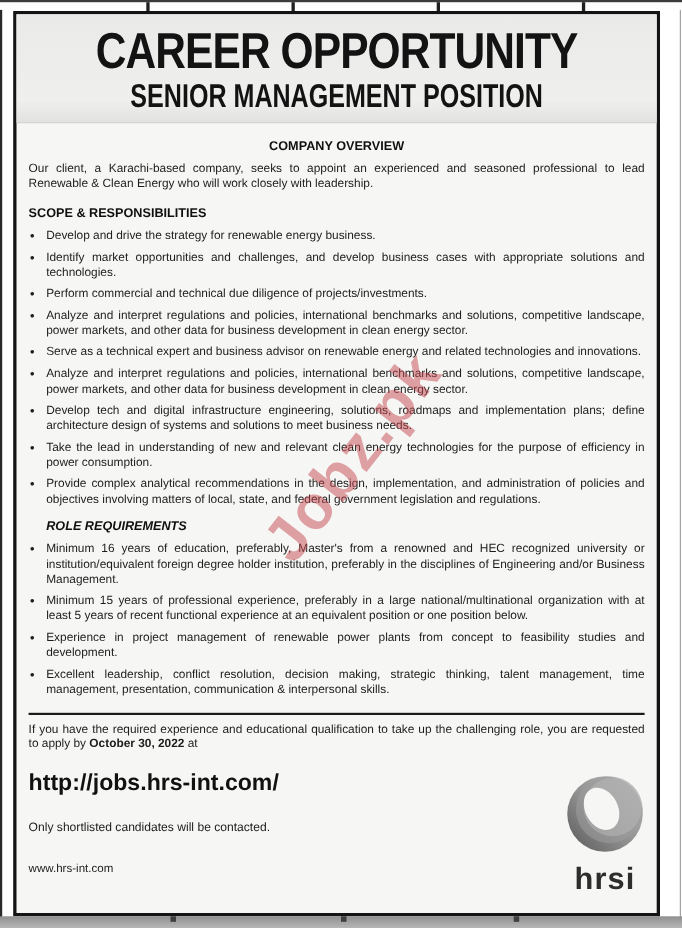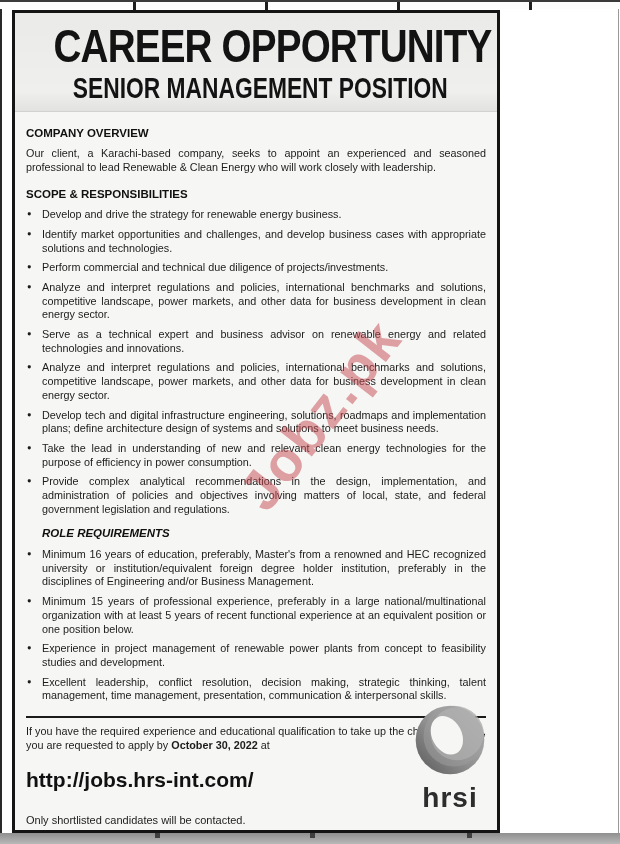--- a/index.html
+++ b/index.html
@@ -18,21 +18,21 @@
 
   .top-strip { position:absolute; top:0; left:0; width:100%; height:9px; background:#fdfdfd; border-top:2px solid #3a3a3a; box-sizing:border-box; }
   .top-strip .tick { position:absolute; top:0; width:3px; height:8px; background:#1f1f1f; }
 
   .bottom-strip { position:absolute; left:0; top:833px; width:100%; height:11px; background:linear-gradient(180deg,#8f8f8f,#b8b8b8); }
   .bottom-strip .tick { position:absolute; top:0; width:5px; height:5px; background:#3f3f3f; }
 
   
   .ad-box {
     position:absolute; left:12px; top:10px;
-    width:488px; height:823px;
+    width:588px; height:823px;
     box-sizing:border-box;
     border:3px solid #141414;
     background:#f6f6f4;
   }
 
   .header {
     text-align:center;
     padding:10px 0 7px;
     background:linear-gradient(180deg,#eaeae8 0%,#efefed 80%,#e2e2e0 100%);
     border-bottom:1px solid #d2d2d0;
@@ -46,21 +46,21 @@
   .title2 {
     font-size:30px; font-weight:bold; color:#131313;
     line-height:1.05; margin-top:3px;
     transform:scaleX(0.76); transform-origin:center;
     white-space:nowrap;
   }
 
   .content { padding:0 11px; font-size:10.8px; line-height:1.27; color:#1c1c1c; }
 
   .content h3 { font-size:11.5px; font-weight:bold; color:#101010; margin:12px 0 0; }
-  .content h3.h-company { margin-top:14px; }
+  .content h3.h-company { margin-top:14px;text-align:center; }
   .content h3.h-role { margin-left:16px; margin-top:10px;font-style:italic; }
 
   .content p { margin:7px 0 0; text-align:justify; }
 
   .content ul { margin:7px 0 0; padding:0 0 0 16px; list-style:none; }
   .content li { position:relative; text-align:justify; margin-bottom:6px; }
   .content li::before { content:"●"; position:absolute; left:-15px; top:1px; font-size:7.5px; color:#1c1c1c; }
 
   .divider { height:2px; background:#1a1a1a; margin-top:13px; }
 

